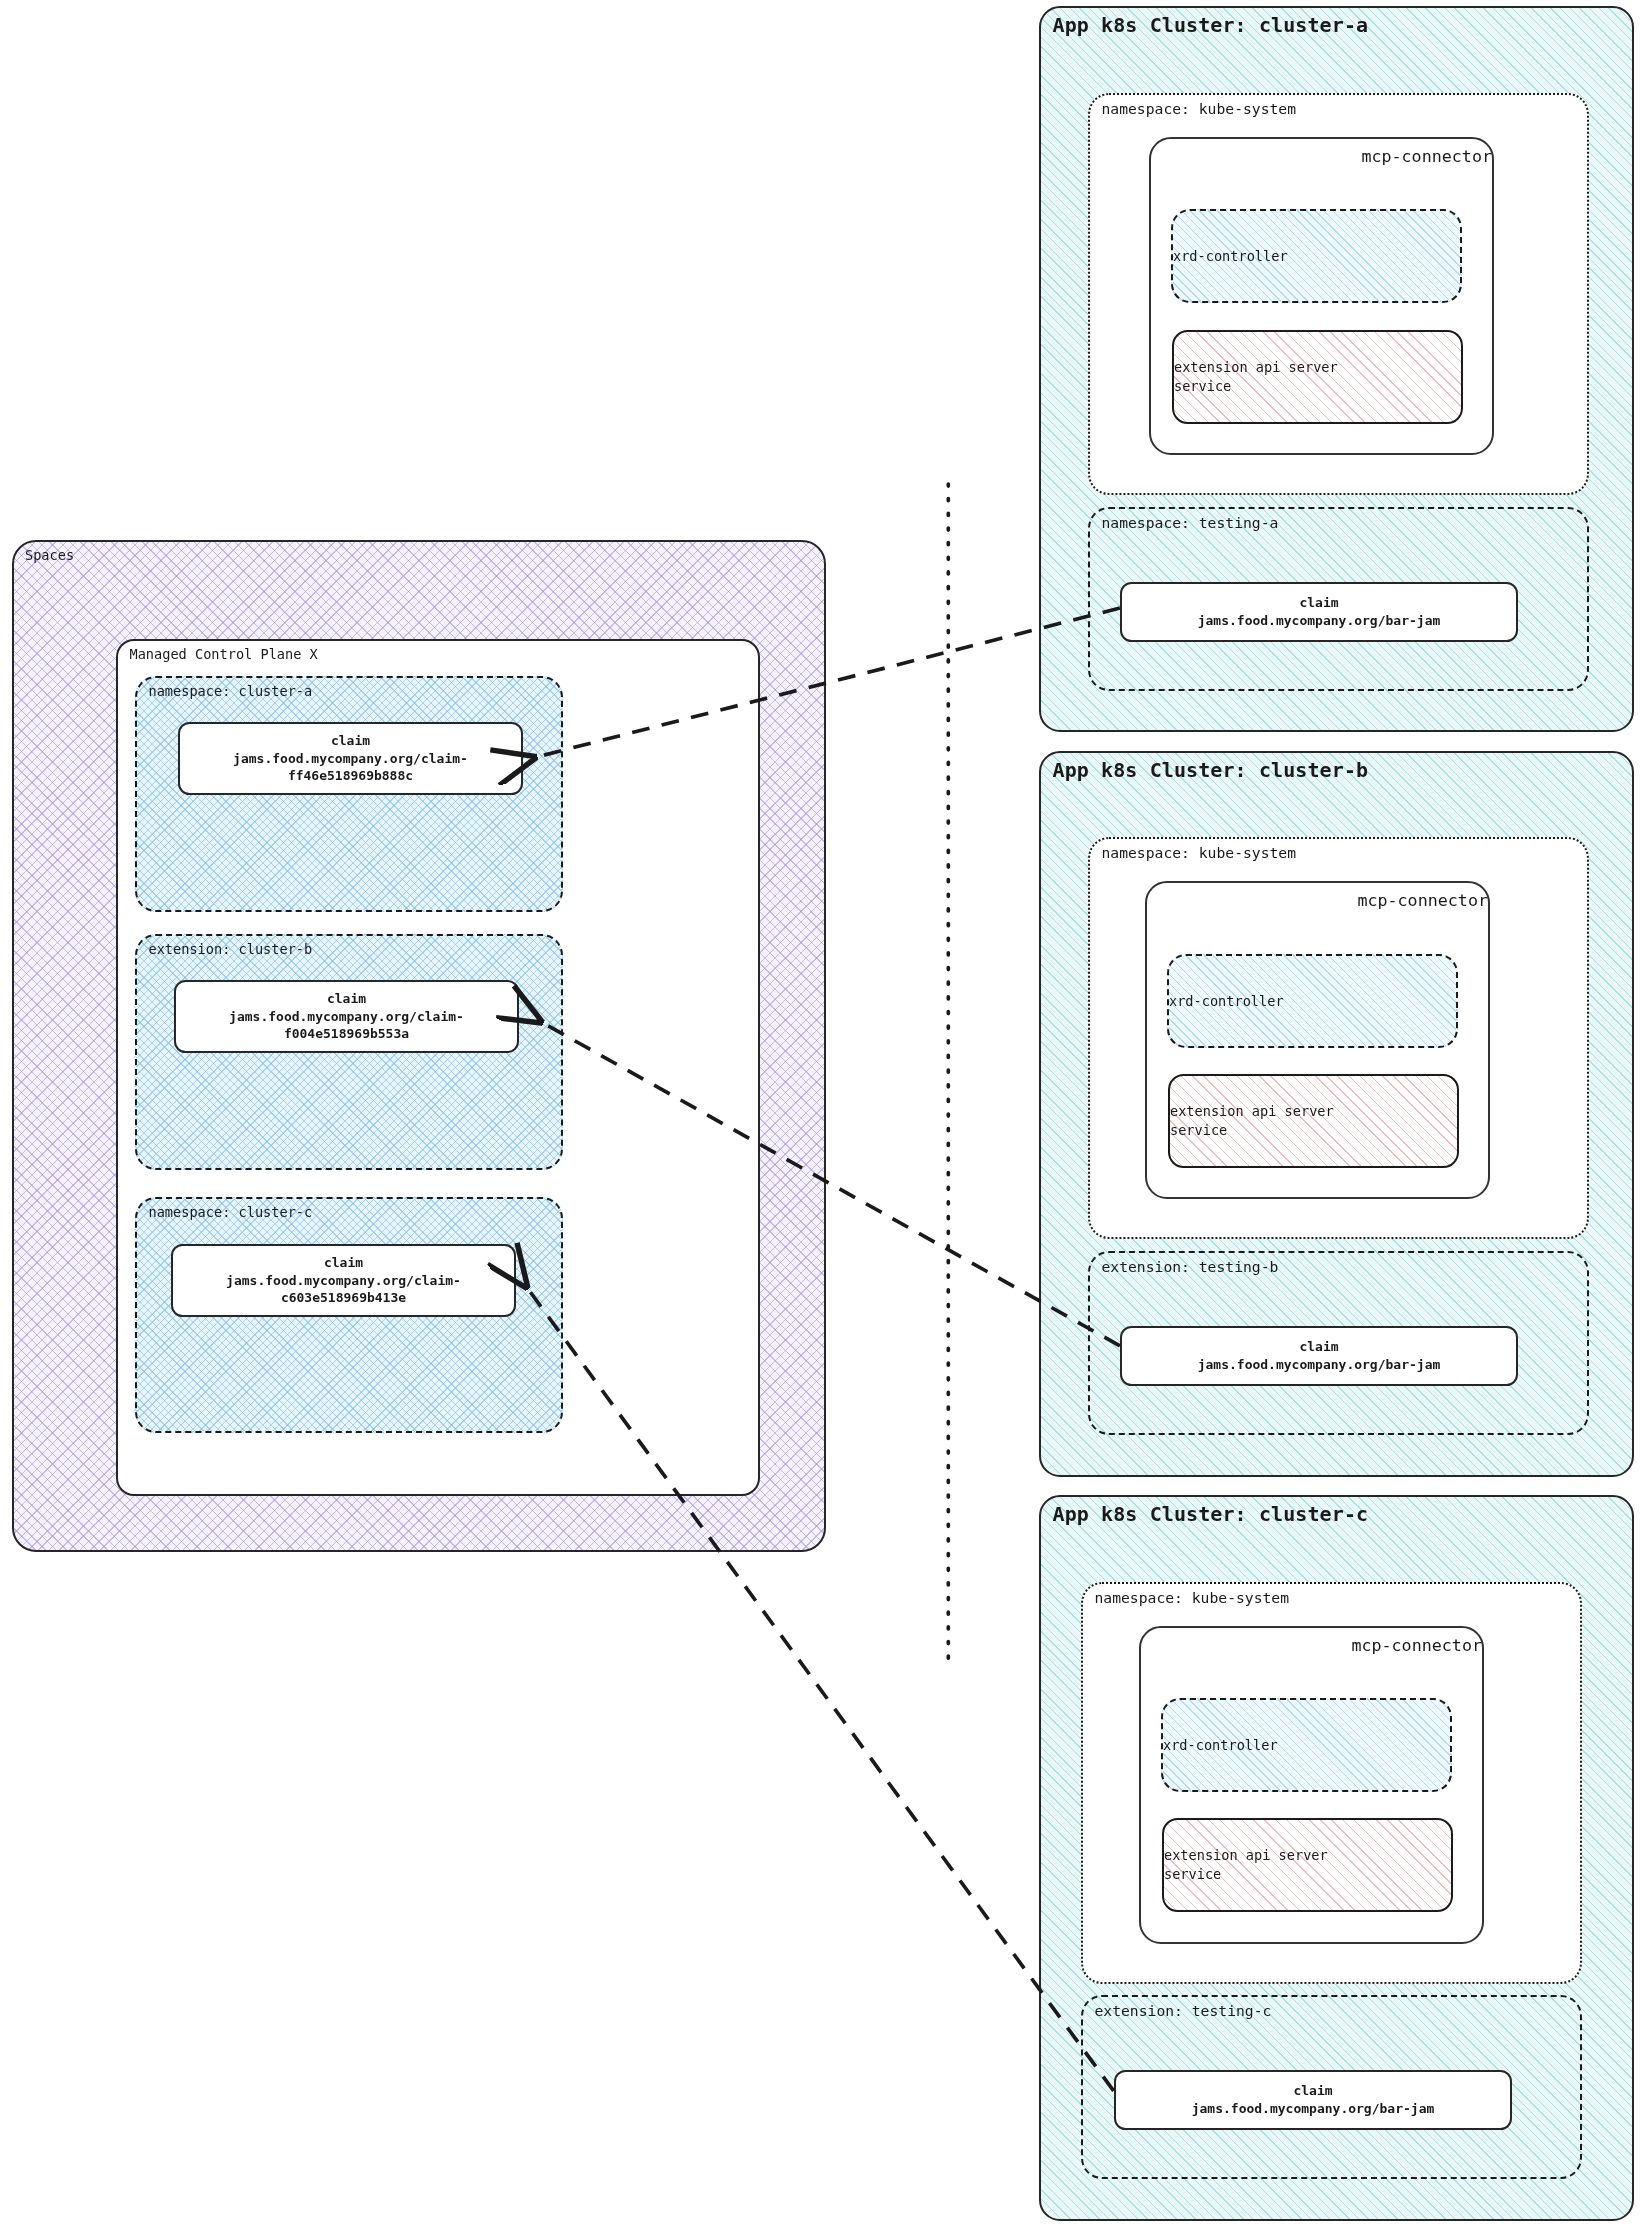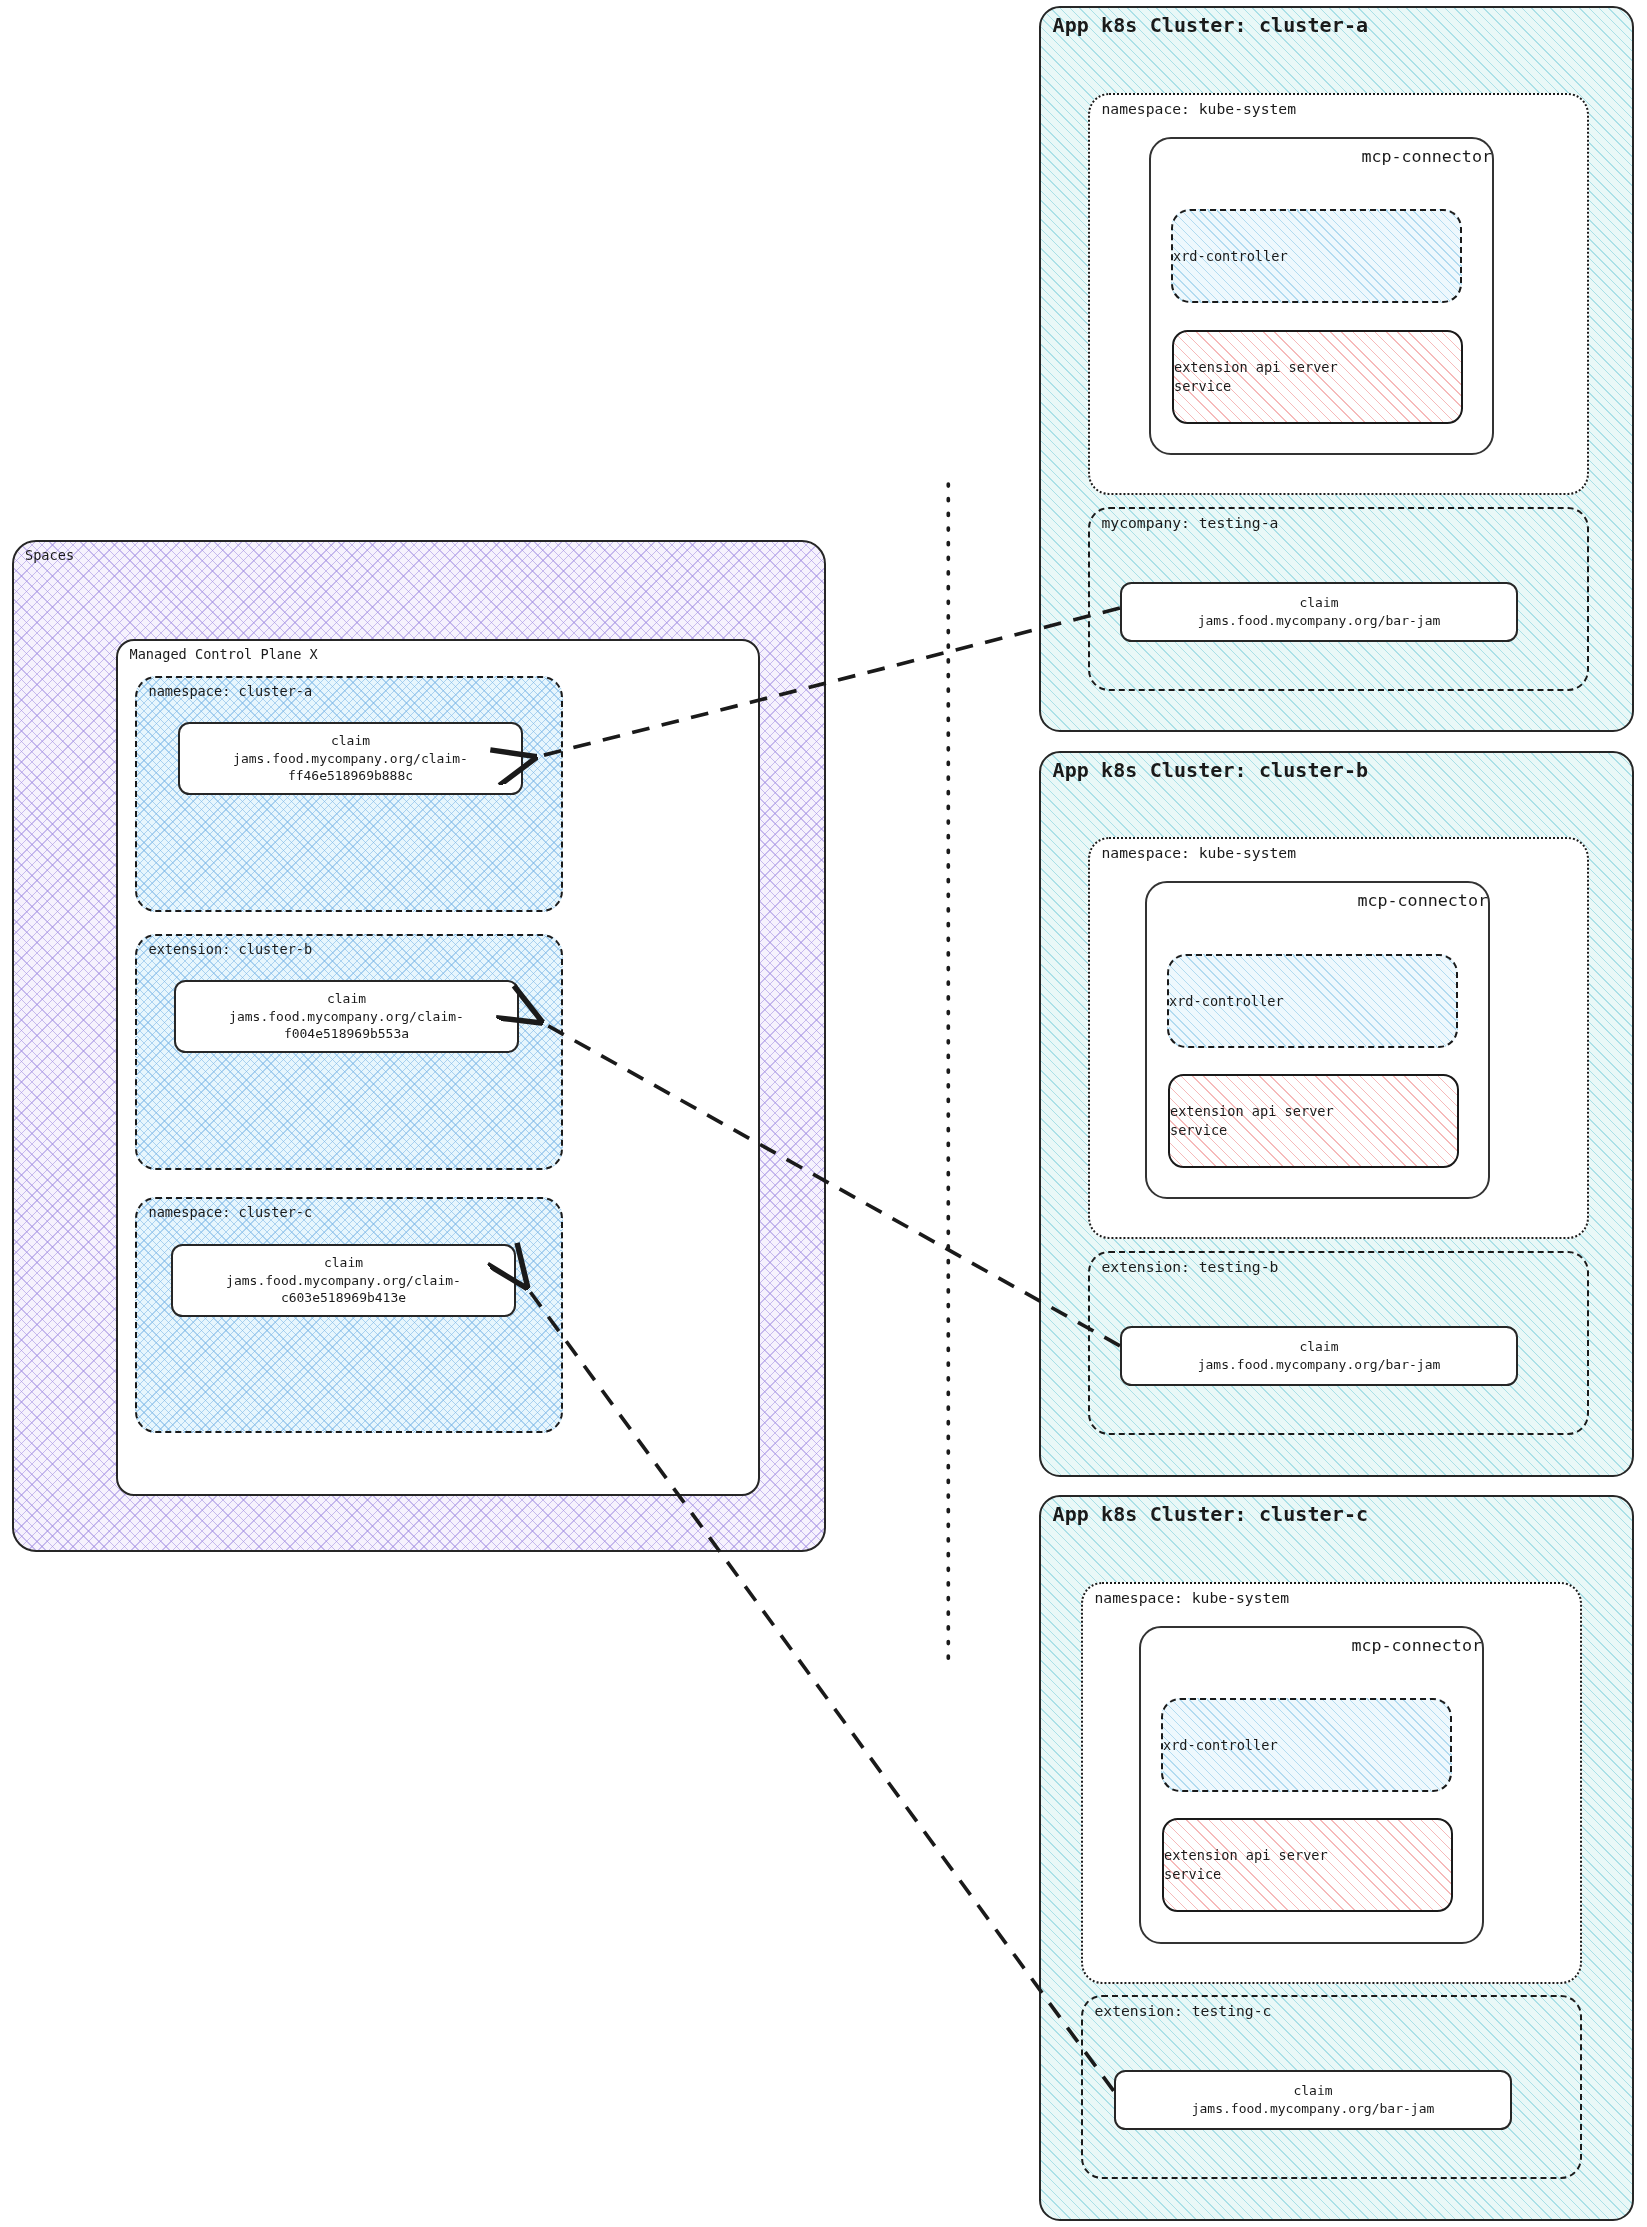--- a/index.html
+++ b/index.html
@@ -65,21 +65,21 @@
     border:2.1px solid #262626; border-radius:11.5px;
     background:#ffffff;
     display:flex; align-items:center; justify-content:center;
     flex-direction:column; text-align:center; line-height:1.35;
   }
 
   .t-title  { font-size:20px; font-weight:700; letter-spacing:0.1px; }
   .t-sub    { font-size:14.7px; font-weight:400; }
   .t-mcp    { font-size:16.7px; font-weight:400; }
   .t-body   { font-size:13.6px; font-weight:400; }
-  .t-claim  { font-size:13px; font-weight:400; }
+  .t-claim  { font-size:13px; font-weight:700; }
   .center-txt { width:100%; text-align:center; }
 
   .xrd-label { position:absolute; left:0; right:0; top:50%; transform:translateY(-50%);
                }
   .api-label { position:absolute; left:0; right:0; top:50%; transform:translateY(-50%);
                text-align:left; line-height:1.4; }
 
   #edges { position:absolute; left:0; top:0; width:1647px; height:2227px; z-index:20; pointer-events:none; }
 </style>
 </head>
@@ -132,21 +132,21 @@
 <div class="box xrd-box" style="left:1171px; top:209px; width:291px; height:94px;">
   <div class="xrd-label t-body">xrd-controller</div>
 </div>
 <div class="box api-box" style="left:1172px; top:330px; width:291px; height:94px;">
   <div class="api-label t-body">
     <div>extension api server</div>
     <div>service</div>
   </div>
 </div>
 <div class="box ns-dashed-clear" style="left:1088px; top:507px; width:501px; height:184px;">
-  <div class="lbl-tl t-sub">mycompany: testing-a</div>
+  <div class="lbl-tl t-sub">namespace: testing-a</div>
 </div>
 <div class="box claim-box" style="left:1120px; top:582px; width:398px; height:60px;">
   <div class="t-claim center-txt">claim</div>
   <div class="t-claim center-txt">jams.food.mycompany.org/bar-jam</div>
 </div>
 
 <div class="box cluster-box" style="left:1039px; top:751px; width:595px; height:726px;">
   <div class="lbl-tl t-title">App k8s Cluster: cluster-b</div>
 </div>
 <div class="box ns-dotted" style="left:1088px; top:837px; width:501px; height:402px;">

